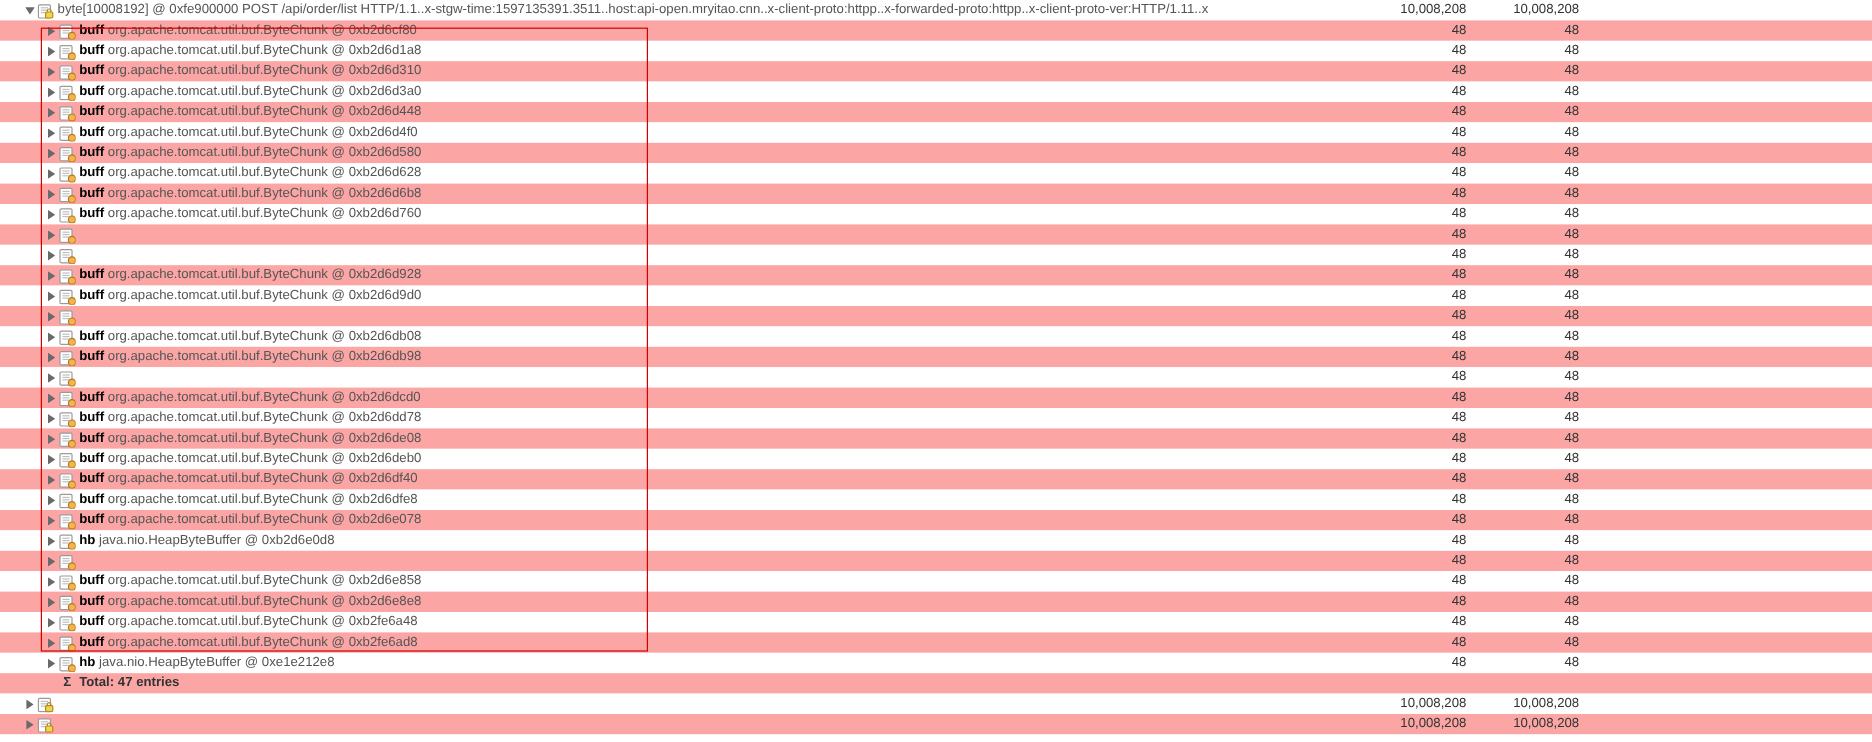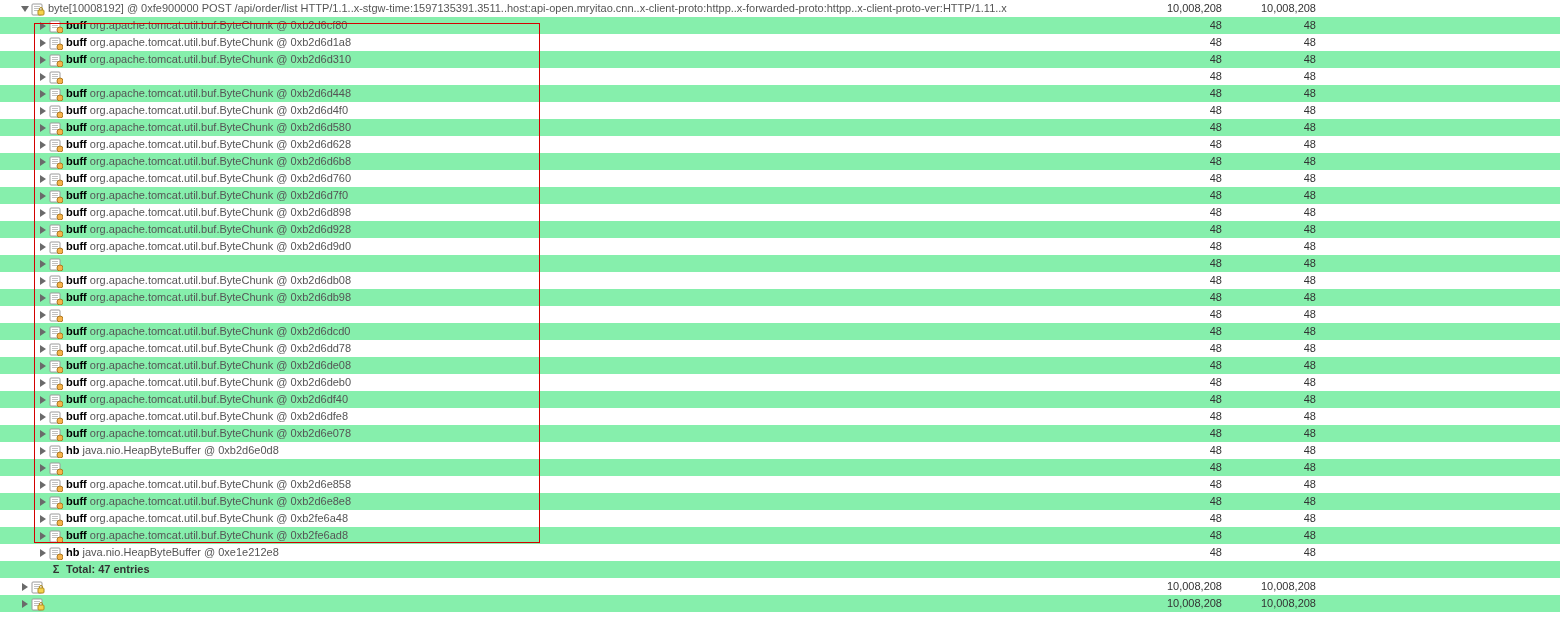--- a/index.html
+++ b/index.html
@@ -1,19 +1,19 @@
 <!DOCTYPE html>
 <html><head>
 <meta charset="utf-8">
 <style>
   html,body{margin:0;padding:0;background:#fff;font-family:"Helvetica Neue",Arial,sans-serif;font-size:11px;color:#333;}
   .tree{width:1560px;}
   .row{display:flex;align-items:center;height:17px;line-height:17px;white-space:nowrap;}
   .row.even{background:#fff;}
-  .row.odd{background:#86efac;}
+  .row.odd{background:#fca5a5;}
   .c-name{flex:0 0 1132px;overflow:hidden;display:flex;align-items:center;padding-left:0;}
   .c-shallow{width:90px;text-align:right;padding-right:4px;font-variant-numeric:tabular-nums;}
   .c-retained{width:90px;text-align:right;padding-right:4px;font-variant-numeric:tabular-nums;}
   .indent{display:inline-block;}
   .tw{width:10px;display:inline-flex;justify-content:center;cursor:pointer;}
   .tw svg{width:8px;height:8px;}
   .ic{width:16px;height:16px;display:inline-flex;align-items:center;justify-content:center;margin-right:2px;}
   .ic svg{width:14px;height:14px;}
   .lbl{overflow:hidden;text-overflow:clip;}
   .bold{font-weight:600;}
@@ -126,20 +126,21 @@
           </span>
           <span class="ic">
             <svg viewBox="0 0 14 14">
               <rect x="1" y="2" width="10" height="11" rx="1" fill="#fff" stroke="#9a9a9a"></rect>
               <rect x="3" y="4" width="6" height="1" fill="#c0c0c0"></rect>
               <rect x="3" y="6" width="6" height="1" fill="#c0c0c0"></rect>
               <rect x="3" y="8" width="6" height="1" fill="#c0c0c0"></rect>
               <circle cx="11" cy="11" r="3" fill="#f6b34b" stroke="#b07a1f"></circle>
             </svg>
           </span>
+          <span class="lbl grey"><span class="bold" style="color:#000">buff</span> org.apache.tomcat.util.buf.ByteChunk @ 0xb2d6d3a0</span>
         </div>
         <div class="c-shallow">48</div>
         <div class="c-retained">48</div>
       </div>
       <div class="row odd">
         <div class="c-name">
           <span class="indent" style="width:38px"></span>
           <span class="tw">
             <svg viewBox="0 0 8 8">
               <polygon points="1,0 7,4 1,8" fill="#6a6a6a" transform="rotate(0 4 4)"></polygon>
@@ -279,43 +280,41 @@
           </span>
           <span class="ic">
             <svg viewBox="0 0 14 14">
               <rect x="1" y="2" width="10" height="11" rx="1" fill="#fff" stroke="#9a9a9a"></rect>
               <rect x="3" y="4" width="6" height="1" fill="#c0c0c0"></rect>
               <rect x="3" y="6" width="6" height="1" fill="#c0c0c0"></rect>
               <rect x="3" y="8" width="6" height="1" fill="#c0c0c0"></rect>
               <circle cx="11" cy="11" r="3" fill="#f6b34b" stroke="#b07a1f"></circle>
             </svg>
           </span>
-          <span class="lbl grey"><span class="bold" style="color:#000">buff</span> org.apache.tomcat.util.buf.ByteChunk @ 0xb2d6d7f0</span>
-        </div>
-        <div class="c-shallow">48</div>
-        <div class="c-retained">48</div>
-      </div>
-      <div class="row even">
-        <div class="c-name">
-          <span class="indent" style="width:38px"></span>
-          <span class="tw">
-            <svg viewBox="0 0 8 8">
-              <polygon points="1,0 7,4 1,8" fill="#6a6a6a" transform="rotate(0 4 4)"></polygon>
-            </svg>
-          </span>
-          <span class="ic">
-            <svg viewBox="0 0 14 14">
-              <rect x="1" y="2" width="10" height="11" rx="1" fill="#fff" stroke="#9a9a9a"></rect>
-              <rect x="3" y="4" width="6" height="1" fill="#c0c0c0"></rect>
-              <rect x="3" y="6" width="6" height="1" fill="#c0c0c0"></rect>
-              <rect x="3" y="8" width="6" height="1" fill="#c0c0c0"></rect>
-              <circle cx="11" cy="11" r="3" fill="#f6b34b" stroke="#b07a1f"></circle>
-            </svg>
-          </span>
-          <span class="lbl grey"><span class="bold" style="color:#000">buff</span> org.apache.tomcat.util.buf.ByteChunk @ 0xb2d6d898</span>
+        </div>
+        <div class="c-shallow">48</div>
+        <div class="c-retained">48</div>
+      </div>
+      <div class="row even">
+        <div class="c-name">
+          <span class="indent" style="width:38px"></span>
+          <span class="tw">
+            <svg viewBox="0 0 8 8">
+              <polygon points="1,0 7,4 1,8" fill="#6a6a6a" transform="rotate(0 4 4)"></polygon>
+            </svg>
+          </span>
+          <span class="ic">
+            <svg viewBox="0 0 14 14">
+              <rect x="1" y="2" width="10" height="11" rx="1" fill="#fff" stroke="#9a9a9a"></rect>
+              <rect x="3" y="4" width="6" height="1" fill="#c0c0c0"></rect>
+              <rect x="3" y="6" width="6" height="1" fill="#c0c0c0"></rect>
+              <rect x="3" y="8" width="6" height="1" fill="#c0c0c0"></rect>
+              <circle cx="11" cy="11" r="3" fill="#f6b34b" stroke="#b07a1f"></circle>
+            </svg>
+          </span>
         </div>
         <div class="c-shallow">48</div>
         <div class="c-retained">48</div>
       </div>
       <div class="row odd">
         <div class="c-name">
           <span class="indent" style="width:38px"></span>
           <span class="tw">
             <svg viewBox="0 0 8 8">
               <polygon points="1,0 7,4 1,8" fill="#6a6a6a" transform="rotate(0 4 4)"></polygon>

